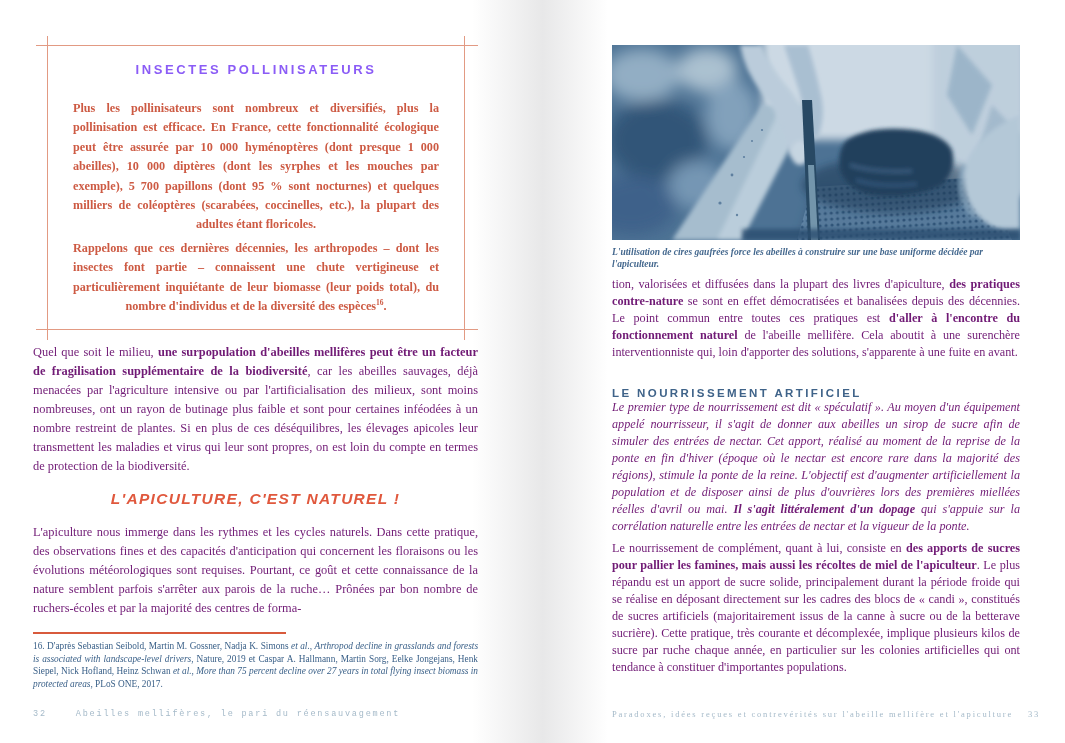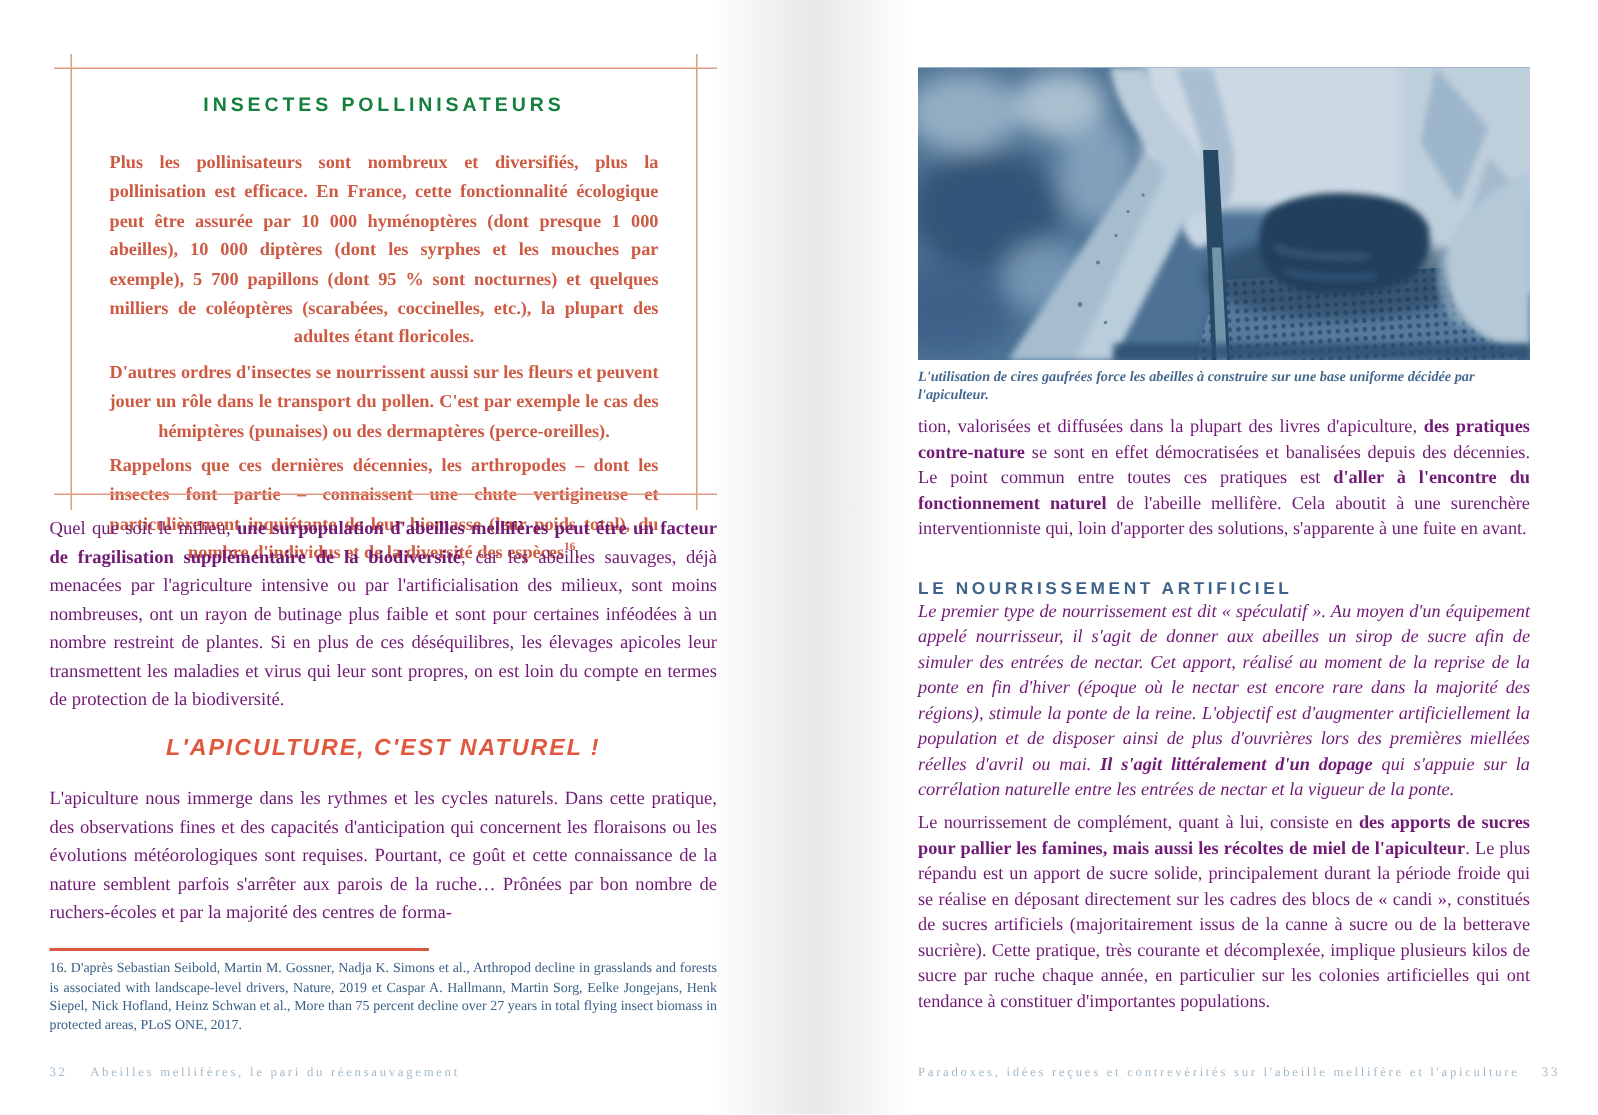--- a/index.html
+++ b/index.html
@@ -13,45 +13,45 @@
 
   
   .callout{position:absolute;left:14px;top:45px;width:418px;height:285px;box-sizing:border-box;
            padding:13px 22px 0 22px;}
   .bline{position:absolute;background:#e29a83;}
   .bline.t{left:-11px;right:-13px;top:0;height:1px;}
   .bline.b{left:-11px;right:-13px;bottom:0;height:1px;}
   .bline.l{top:-9px;bottom:-10px;left:0;width:1px;}
   .bline.r{top:-9px;bottom:-10px;right:0;width:1px;}
   .callout-title{margin:4px 0 22px 0;font-family:"Liberation Sans",sans-serif;font-weight:bold;
-                 font-size:13px;letter-spacing:2.6px;color:#15803d;text-align:center;}
+                 font-size:13px;letter-spacing:2.6px;color:#8b5cf6;text-align:center;}
   .callout-p{margin:4px;font-size:12.2px;line-height:19.4px;color:#cd5a43;font-weight:bold;
              text-align:justify;text-align-last:center;}
 
   
   .body-p{position:absolute;margin:0;font-size:12.4px;line-height:19px;color:#701a75;text-align:justify;}
   .page-right .body-p{font-size:12.2px;line-height:17px;}
   .b{font-weight:bold;}
-  .i{}
+  .i{font-style:italic;}
   .sup{vertical-align:super;font-size:7.5px;line-height:0;}
 
   .heading{position:absolute;margin:0;width:445px;text-align:center;
            font-family:"Liberation Sans",sans-serif;font-weight:bold;font-size:15.5px;
            letter-spacing:1.3px;color:#e0583d;font-style:italic;}
   .subheading{position:absolute;margin:0;width:408px;
            font-family:"Liberation Sans",sans-serif;font-weight:bold;font-size:11.5px;
            letter-spacing:2.4px;color:#3f6389;}
 
   .footnote-rule{position:absolute;left:0;top:632px;width:253px;height:1.5px;background:#d85a3c;}
   .footnote{position:absolute;left:0;top:640px;width:445px;margin:0;font-size:9.3px;
             line-height:12.6px;color:#3a6088;text-align:justify;}
 
   .footer{position:absolute;top:709px;display:flex;align-items:baseline;
           font-size:8.5px;letter-spacing:1.8px;color:#a5bac9;}
-  .footer-left{left:0;gap:15px;}
+  .footer-left{left:0;gap:29px;font-family:Liberation Mono, monospace;}
   .footer-right{left:0;width:428px;justify-content:space-between;gap:13px;}
 
   
   .photo{position:absolute;left:0;top:45px;width:408px;height:195px;overflow:hidden;background:#4e7496;}
   .photo svg{display:block;width:408px;height:195px;}
   .caption{position:absolute;left:0;top:246px;width:408px;margin:0;font-style:italic;
            font-size:9.5px;line-height:12px;color:#44688e;font-weight:bold;}
   .rp1{top:276px;width:408px;}
   .rp2{top:399px;width:408px;font-style:italic;}
   .rp3{top:540px;width:408px;}
@@ -63,21 +63,20 @@
 
   <div class="page page-left">
 
     <div class="callout">
       <div class="bline t"></div>
       <div class="bline b"></div>
       <div class="bline l"></div>
       <div class="bline r"></div>
       <h2 class="callout-title">INSECTES POLLINISATEURS</h2>
       <p class="callout-p"><span>Plus les pollinisateurs sont nombreux et diversifiés, plus la pollinisation est efficace. En France, cette fonctionnalité écologique peut être assurée par 10 000 hyménoptères (dont presque 1 000 abeilles), 10 000 diptères (dont les syrphes et les mouches par exemple), 5 700 papillons (dont 95 % sont nocturnes) et quelques milliers de coléoptères (scarabées, coccinelles, etc.), la plupart des adultes étant floricoles.</span></p>
-      <p class="callout-p"><span>D'autres ordres d'insectes se nourrissent aussi sur les fleurs et peuvent jouer un rôle dans le transport du pollen. C'est par exemple le cas des hémiptères (punaises) ou des dermaptères (perce-oreilles).</span></p>
       <p class="callout-p"><span>Rappelons que ces dernières décennies, les arthropodes – dont les insectes font partie – connaissent une chute vertigineuse et particulièrement inquiétante de leur biomasse (leur poids total), du nombre d'individus et de la diversité des espèces</span><span class="sup">16</span><span>.</span></p>
     </div>
 
     <p class="body-p" style="left:0;top:343px;width:445px;"><span>Quel que soit le milieu, </span><span class="b">une surpopulation d'abeilles mellifères peut être un facteur de fragilisation supplémentaire de la biodiversité</span><span>, car les abeilles sauvages, déjà menacées par l'agriculture intensive ou par l'artificialisation des milieux, sont moins nombreuses, ont un rayon de butinage plus faible et sont pour certaines inféodées à un nombre restreint de plantes. Si en plus de ces déséquilibres, les élevages apicoles leur transmettent les maladies et virus qui leur sont propres, on est loin du compte en termes de protection de la biodiversité.</span></p>
 
     <h1 class="heading" style="top:490px;">L'APICULTURE, C'EST NATUREL !</h1>
 
     <p class="body-p" style="left:0;top:523px;width:445px;"><span>L'apiculture nous immerge dans les rythmes et les cycles naturels. Dans cette pratique, des observations fines et des capacités d'anticipation qui concernent les floraisons ou les évolutions météorologiques sont requises. Pourtant, ce goût et cette connaissance de la nature semblent parfois s'arrêter aux parois de la ruche… Prônées par bon nombre de ruchers-écoles et par la majorité des centres de forma-</span></p>
 
     <div class="footnote-rule"></div>

